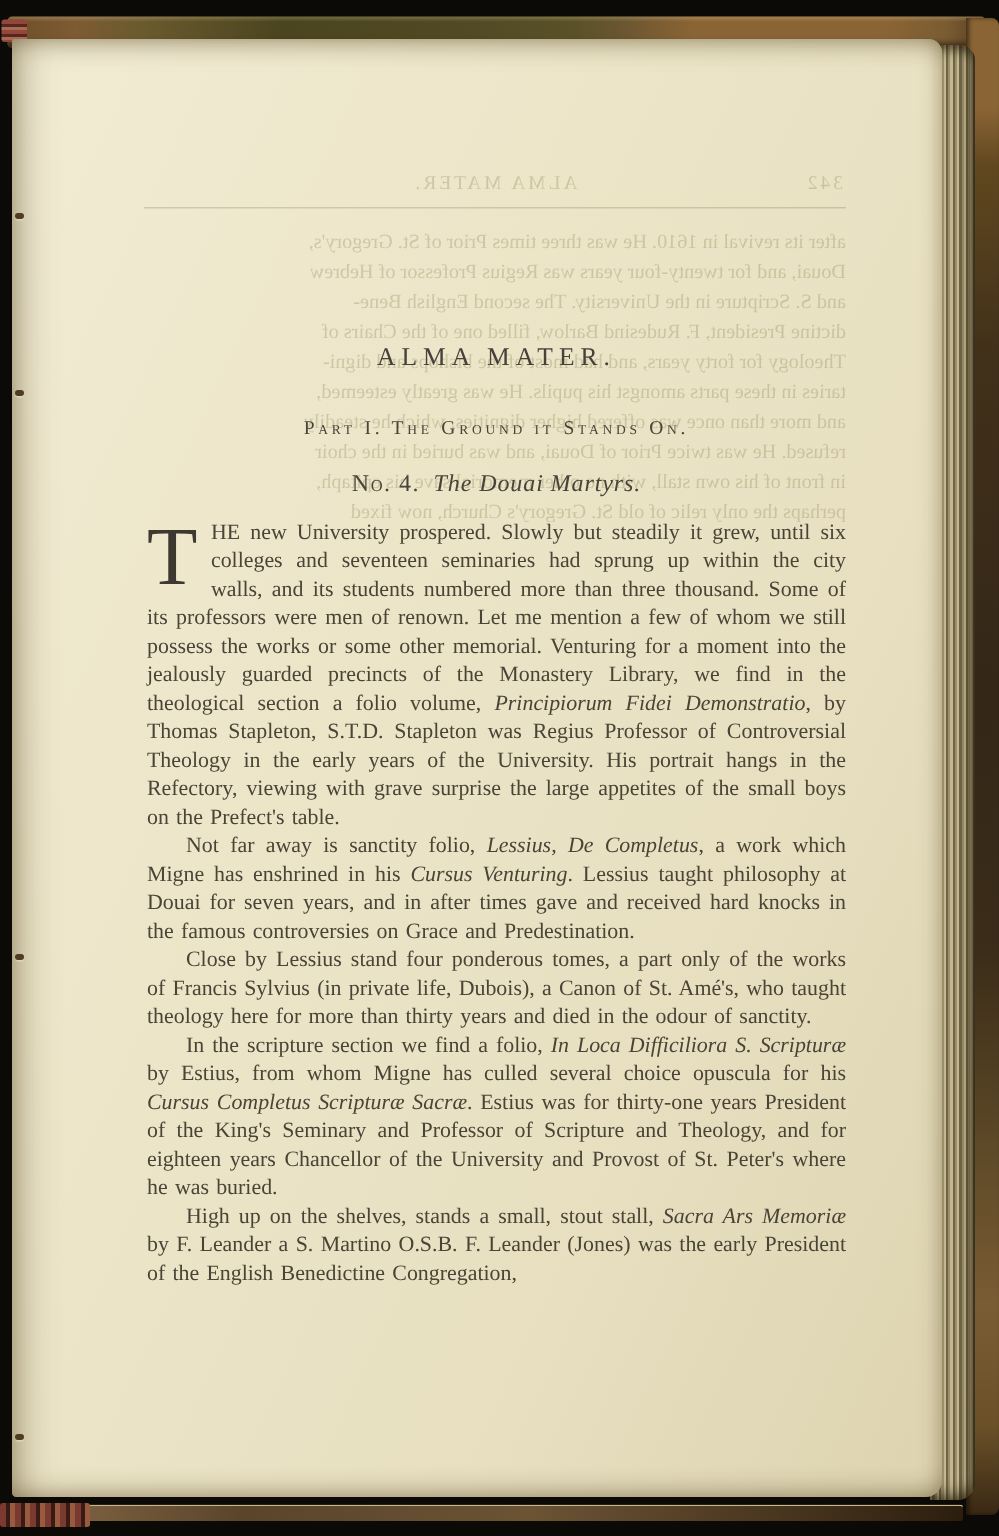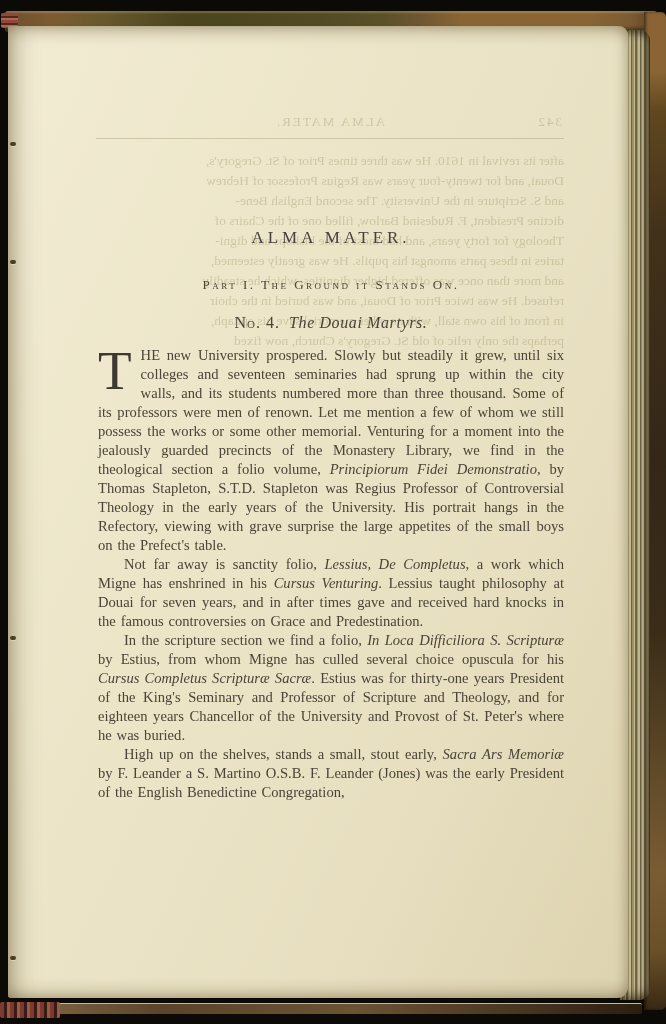--- a/index.html
+++ b/index.html
@@ -137,20 +137,21 @@
     <div class="content">
       <h1 class="title">ALMA MATER.</h1>
       <h2 class="part">Part I.  The Ground it Stands On.</h2>
       <h3 class="section"><span>No. 4.</span><i class="sec-title">The Douai Martyrs.</i></h3>
 
       <div class="body-text">
         <p class="para"><span class="dropcap">T</span><span>HE new University prospered.  Slowly but steadily it grew, until six colleges and seventeen seminaries had sprung up within the city walls, and its students numbered more than three thousand.  Some of its professors were men of renown.  Let me mention a few of whom we still possess the works or some other memorial.  Venturing for a moment into the jealously guarded precincts of the Monastery Library, we find in the theological section a folio volume, </span><i>Principiorum Fidei Demonstratio</i><span>, by Thomas Stapleton, S.T.D.  Stapleton was Regius Professor of Controversial Theology in the early years of the University.  His portrait hangs in the Refectory, viewing with grave surprise the large appetites of the small boys on the Prefect's table.</span></p>
 
         <p class="para"><span>Not far away is sanctity folio, </span><i>Lessius, De Completus</i><span>, a work which Migne has enshrined in his </span><i>Cursus Venturing</i><span>.  Lessius taught philosophy at Douai for seven years, and in after times gave and received hard knocks in the famous controversies on Grace and Predestination.</span></p>
 
+        <p class="para"><span>Close by Lessius stand four ponderous tomes, a part only of the works of Francis Sylvius (in private life, Dubois), a Canon of St. Amé's, who taught theology here for more than thirty years and died in the odour of sanctity.</span></p>
 
         <p class="para"><span>In the scripture section we find a folio, </span><i>In Loca Difficiliora S. Scripturæ</i><span> by Estius, from whom Migne has culled several choice opuscula for his </span><i>Cursus Completus Scripturæ Sacræ</i><span>.  Estius was for thirty-one years President of the King's Seminary and Professor of Scripture and Theology, and for eighteen years Chancellor of the University and Provost of St. Peter's where he was buried.</span></p>
 
-        <p class="para"><span>High up on the shelves, stands a small, stout early, </span><i>Sacra Ars Memoriæ</i><span> by F. Leander a S. Martino O.S.B.  F. Leander (Jones) was the early President of the English Benedictine Congregation,</span></p>
+        <p class="para"><span>High up on the shelves, stands a small, stout stall, </span><i>Sacra Ars Memoriæ</i><span> by F. Leander a S. Martino O.S.B.  F. Leander (Jones) was the early President of the English Benedictine Congregation,</span></p>
       </div>
     </div>
   </div>
 </div>
 
 </body></html>

